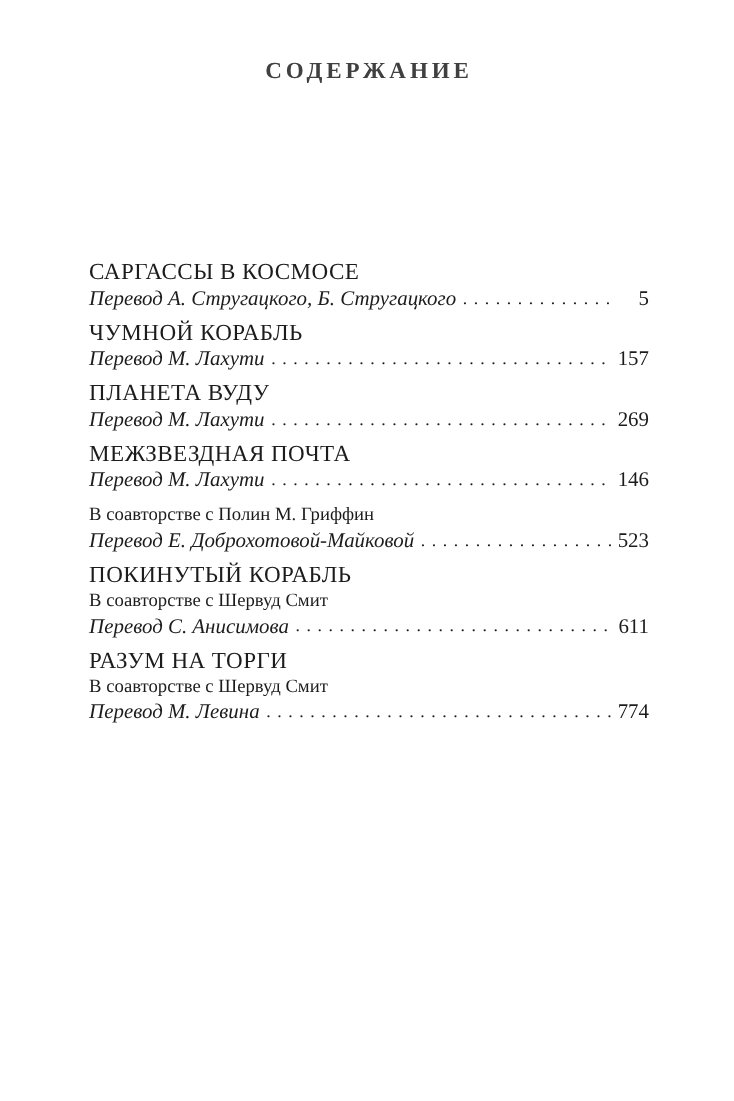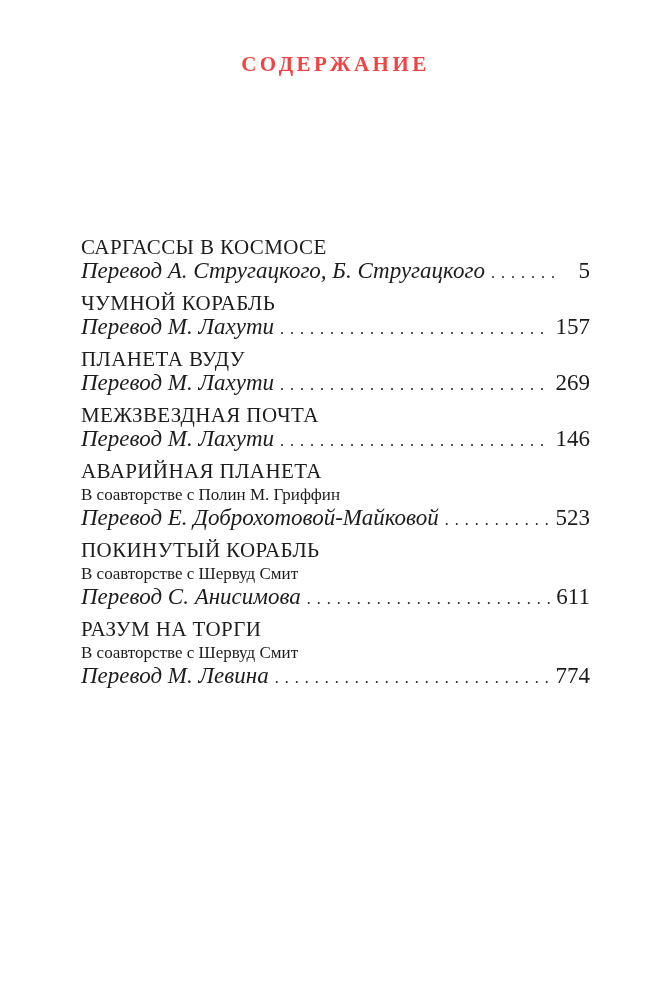--- a/index.html
+++ b/index.html
@@ -17,37 +17,37 @@
     background: #ffffff;
     padding: 52px 77px 0 81px;
   }
   .title {
     font-size: 21px;
     font-weight: bold;
     letter-spacing: 3.5px;
     text-align: center;
     line-height: 24px;
     margin-bottom: 160px;
-    color: #ef4444;
+    color: #404040;
   }
   .toc { width: 100%; }
   .entry { margin-bottom: 8px; }
   .entry-title {
     font-size: 21px;
     line-height: 23px;
     letter-spacing: 0.4px;
   }
   .entry-coauthor {
     font-size: 17px;
     line-height: 23px;
   }
   .entry-line {
     display: flex;
-    align-items: flex-start;
-    font-size: 23px;
+    align-items: center;
+    font-size: 19px;
     line-height: 23px;
   }
   .translator {
     font-style: italic;
     white-space: nowrap;
   }
   .dots {
     flex: 1;
     min-width: 0;
     overflow: hidden;
@@ -108,21 +108,20 @@
     <div class="entry-title">МЕЖЗВЕЗДНАЯ ПОЧТА</div>
 
     <div class="entry-line">
       <span class="translator">Перевод М. Лахути</span>
       <span class="dots"></span>
       <span class="pagenum">146</span>
     </div>
   </div>
 
   <div class="entry">
-    <div class="entry-title">АВАРИЙНАЯ ПЛАНЕТА</div>
     <div class="entry-coauthor">В соавторстве с Полин М. Гриффин</div>
     <div class="entry-line">
       <span class="translator">Перевод Е. Доброхотовой-Майковой</span>
       <span class="dots"></span>
       <span class="pagenum">523</span>
     </div>
   </div>
 
   <div class="entry">
     <div class="entry-title">ПОКИНУТЫЙ КОРАБЛЬ</div>

